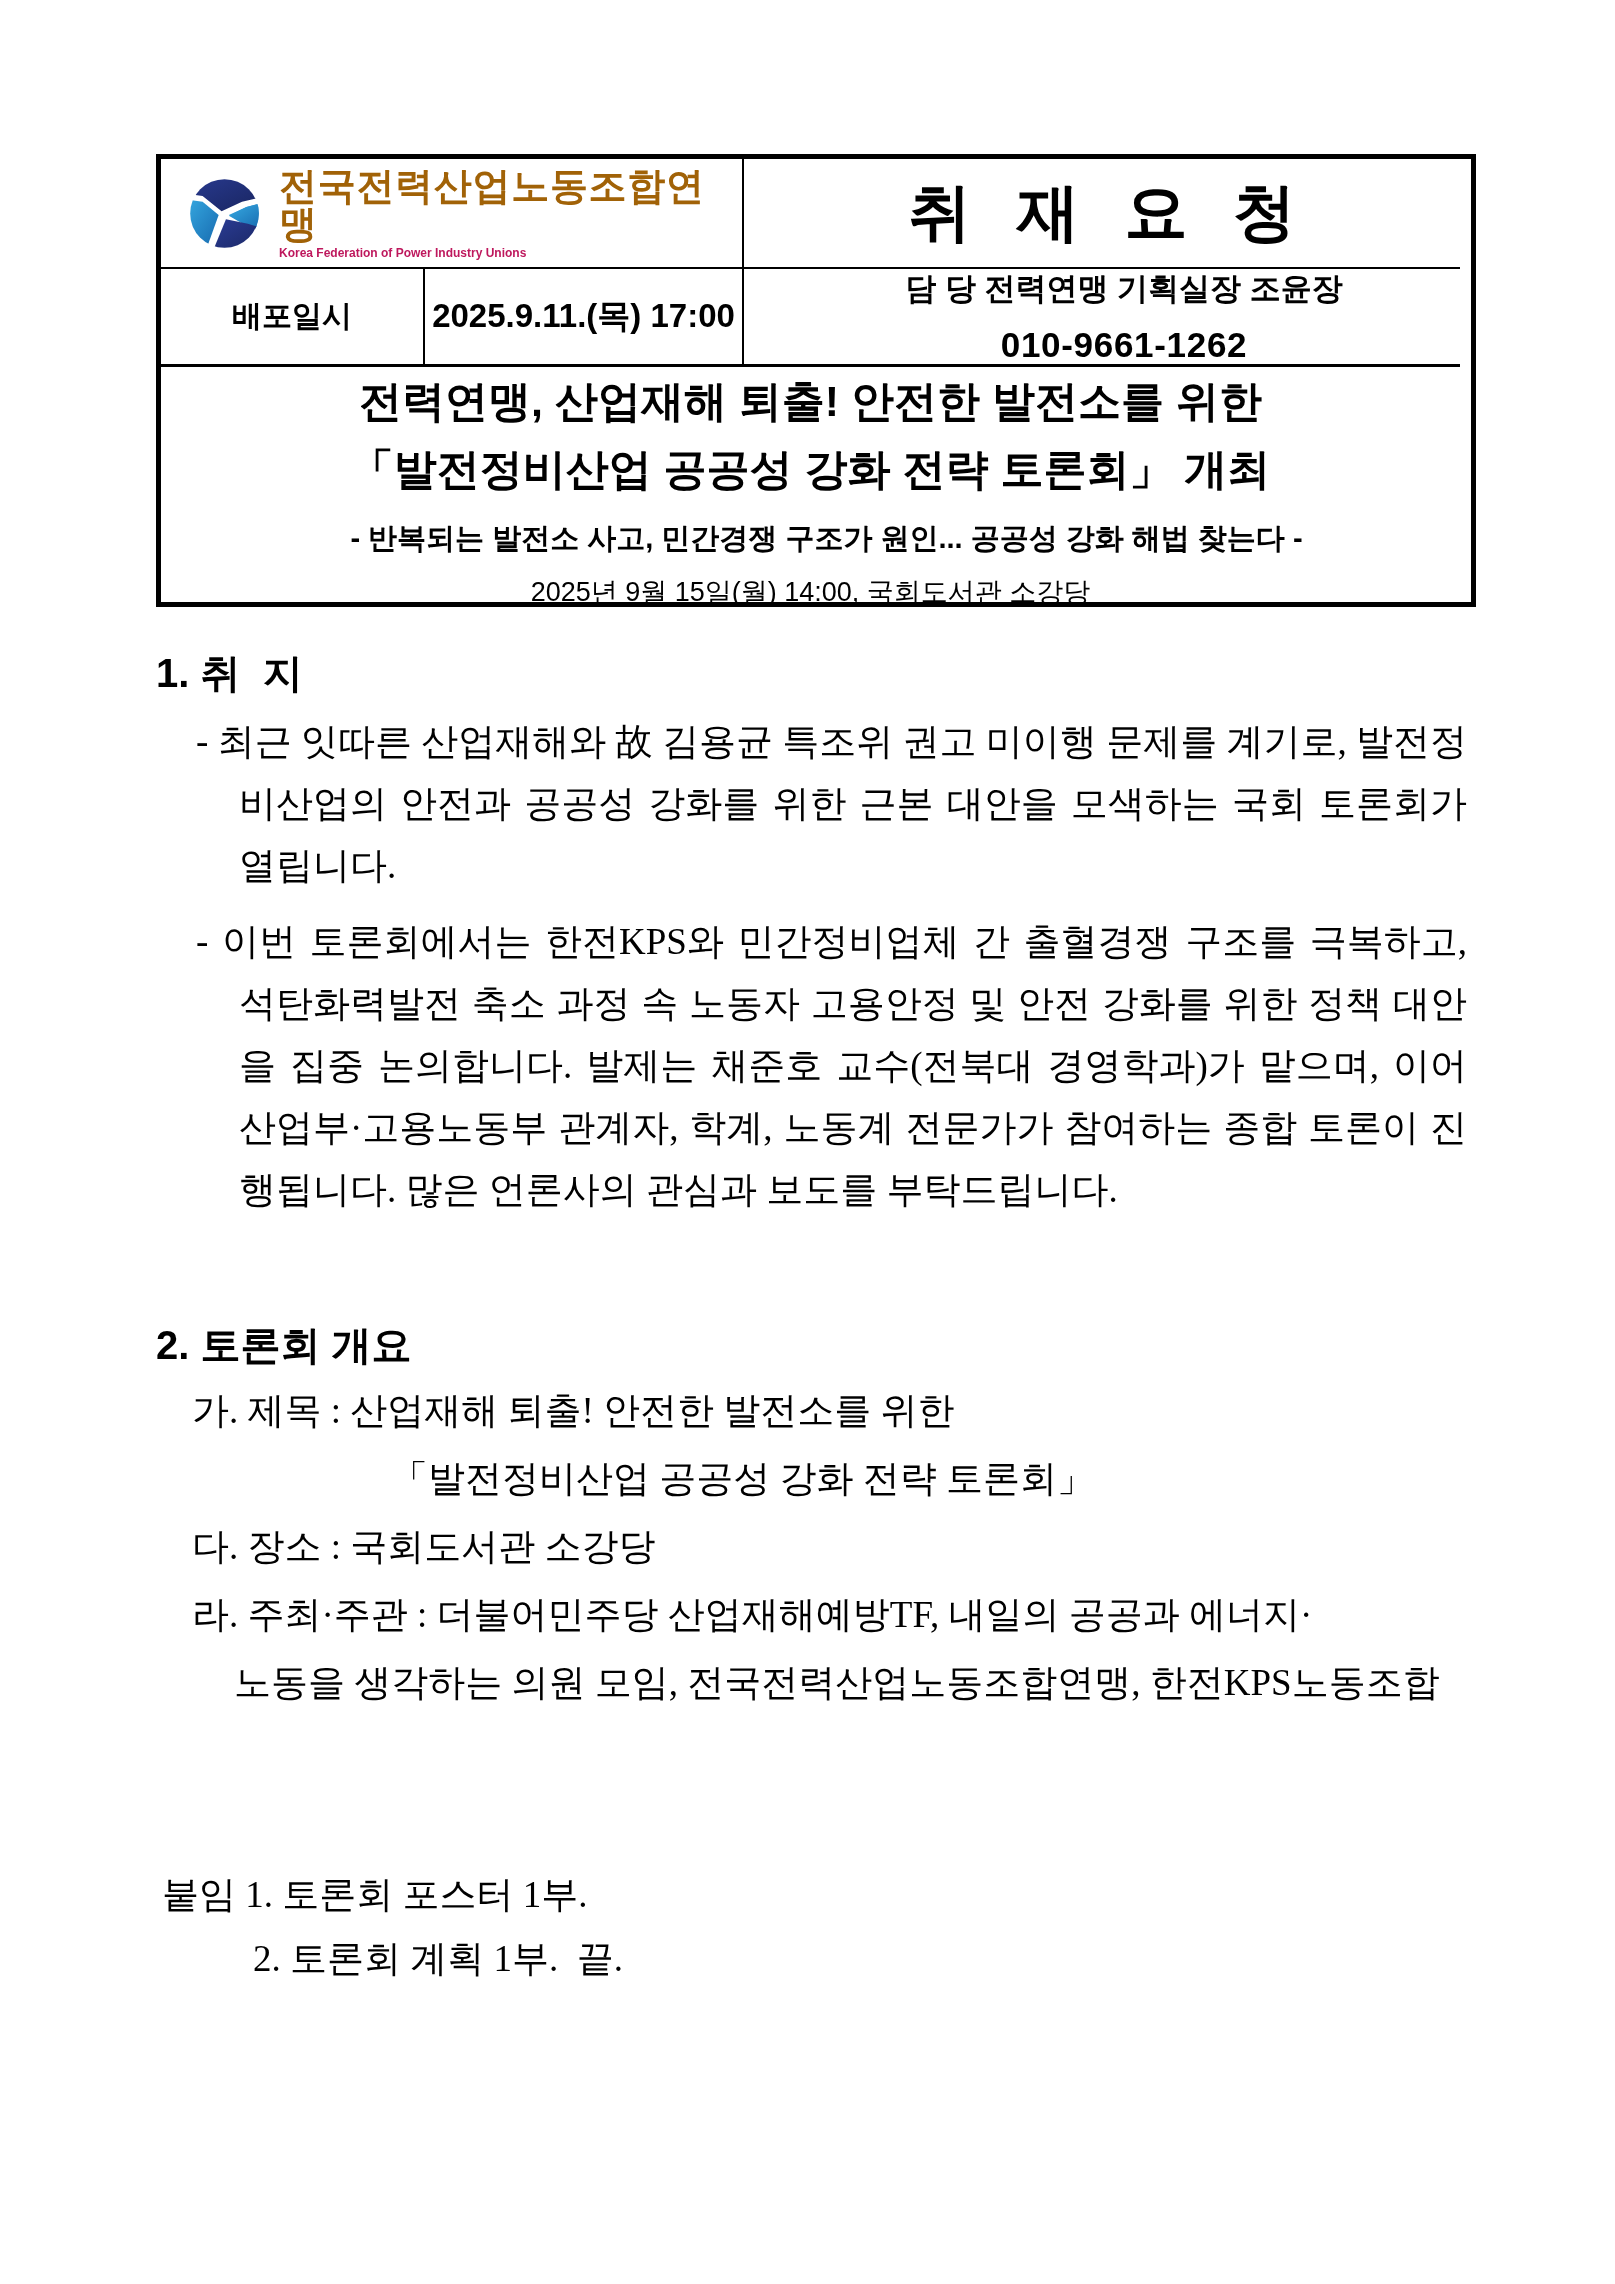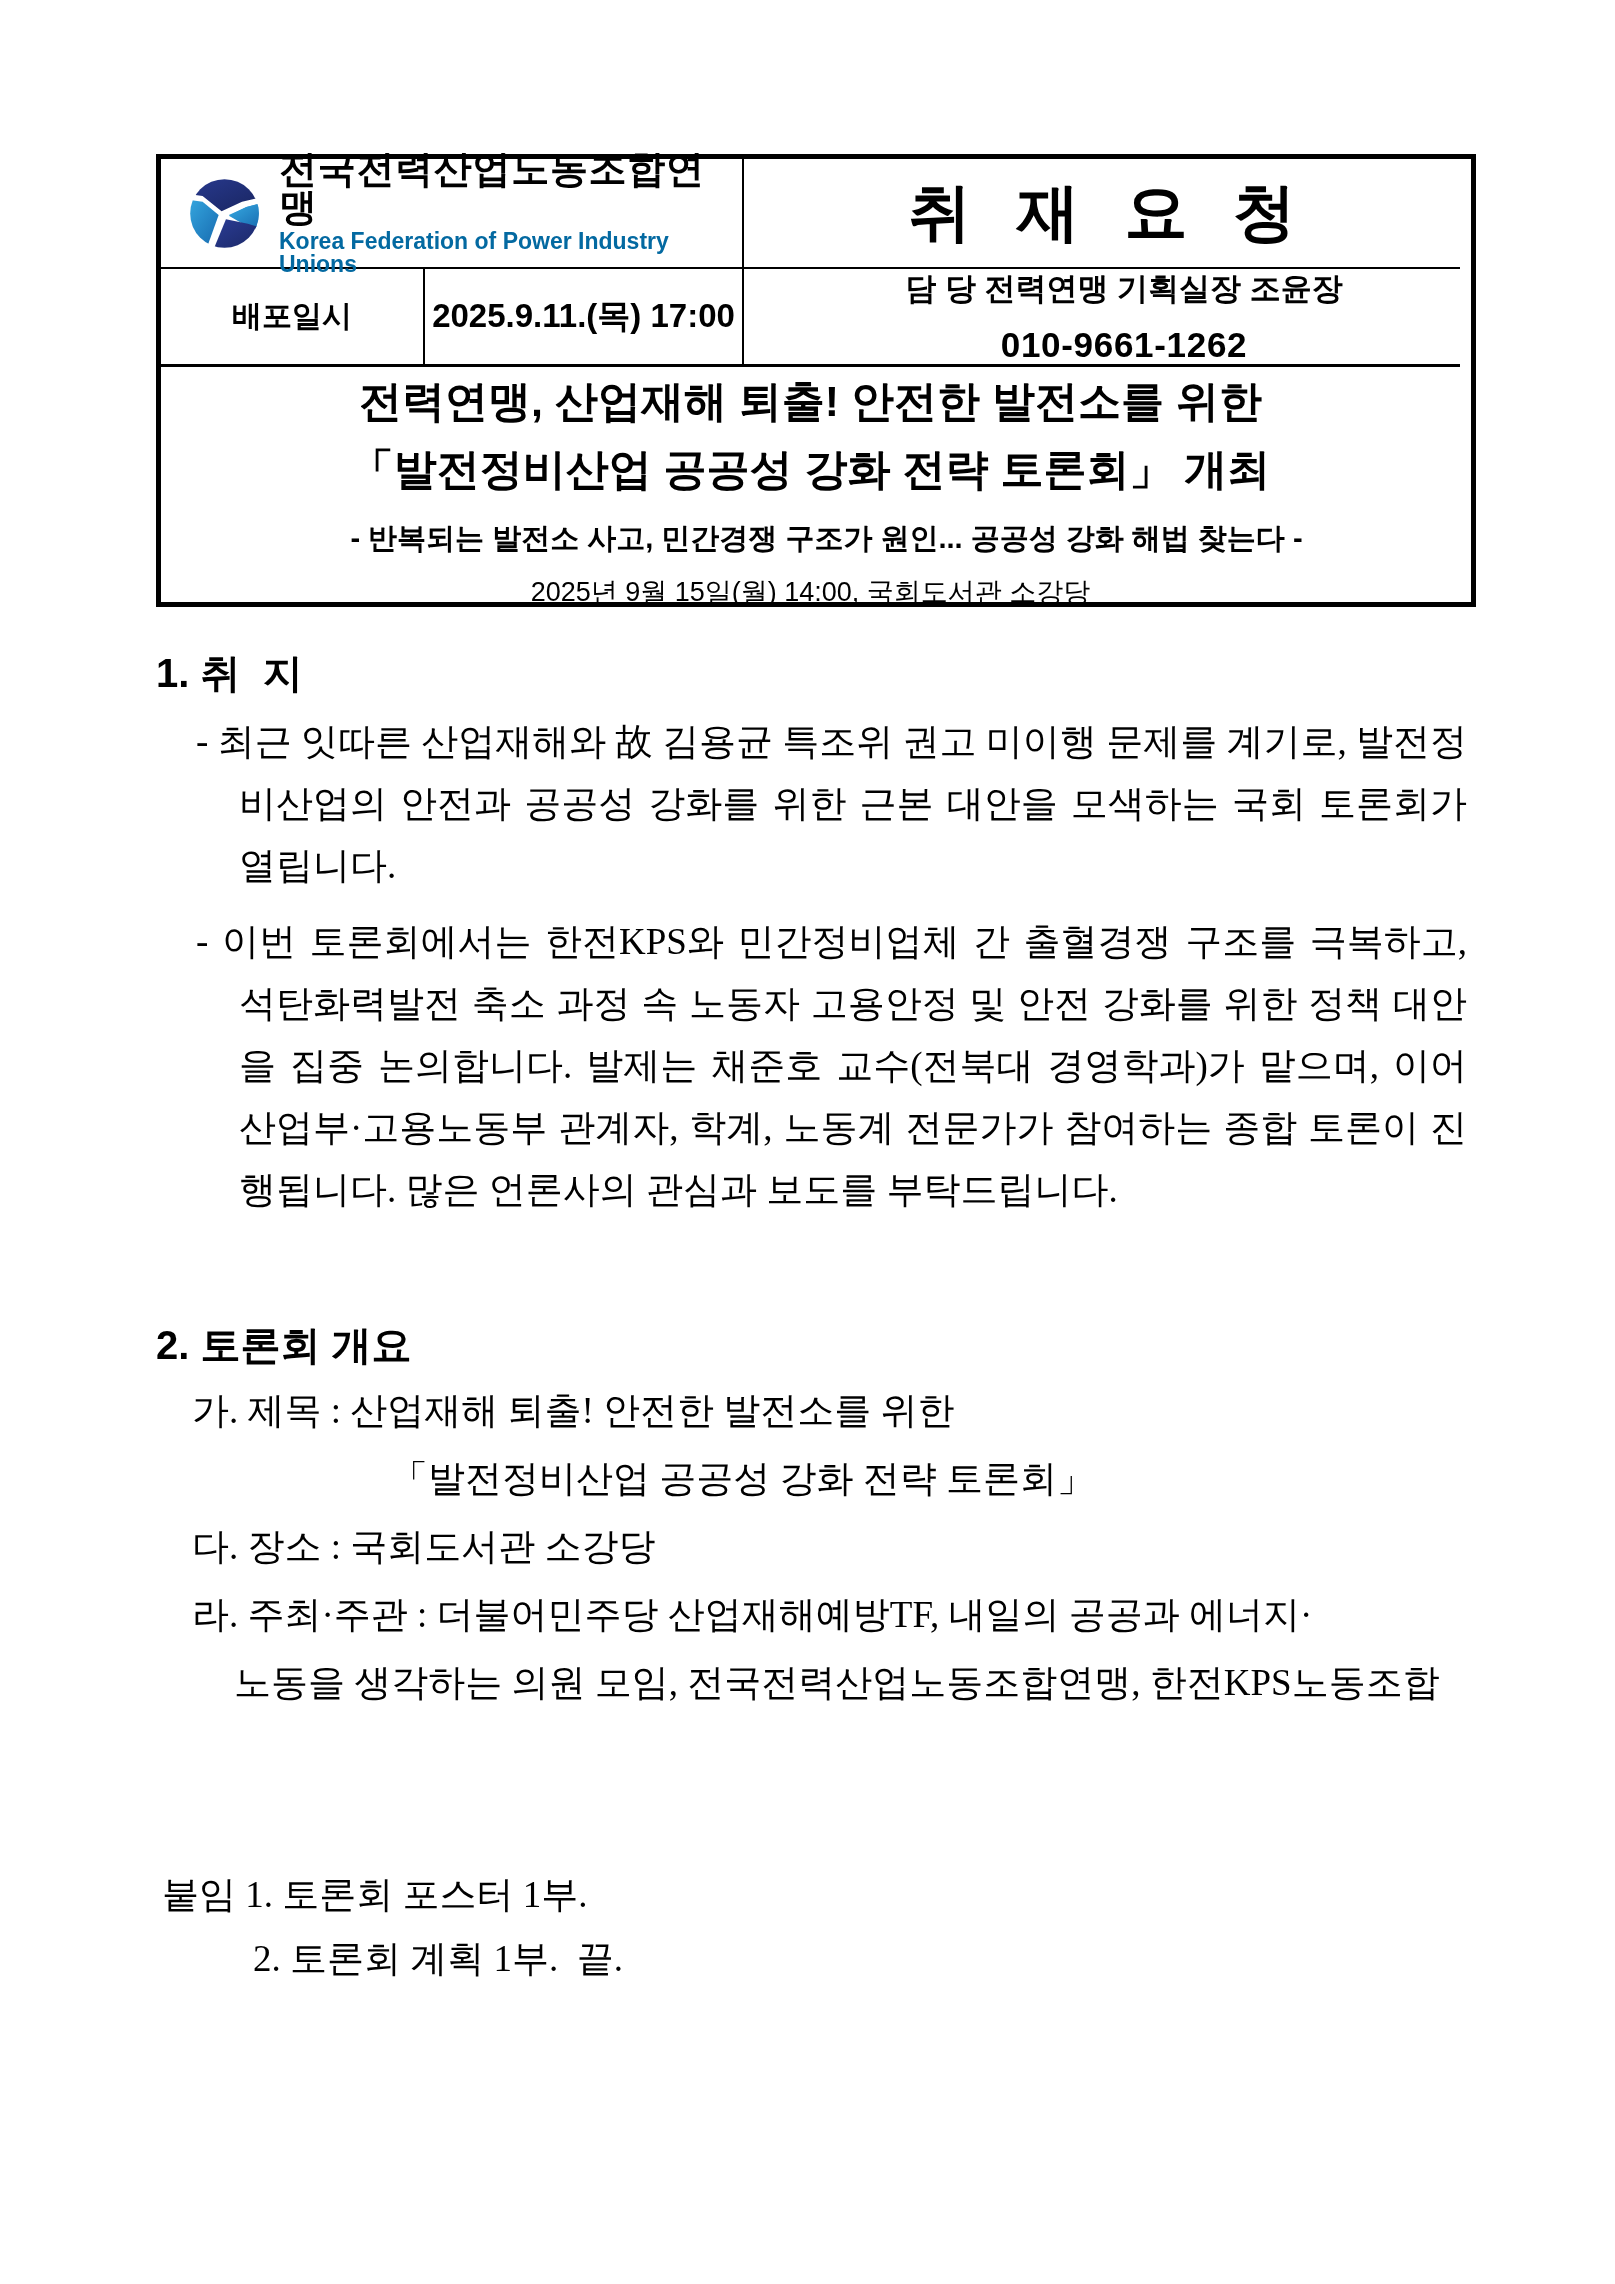--- a/index.html
+++ b/index.html
@@ -8,22 +8,22 @@
 
   
   .header-table{position:absolute;left:156px;top:154px;width:1310px;
     border:5.2px solid #000;box-sizing:content-box;
     display:grid;grid-template-columns:264px 319px 716px;grid-template-rows:110px 98px 235px;}
   .cell{box-sizing:border-box;}
   .logo-cell{grid-column:1/3;grid-row:1;border-right:2px solid #000;border-bottom:2.6px solid #000;
     display:flex;align-items:center;padding-left:27px;gap:18px;}
   .logo-icon{width:73px;height:73px;flex:0 0 auto;}
   .org-names{display:flex;flex-direction:column;gap:3.9px;}
-  .org-ko{font-size:38px;font-weight:bold;color:#000000;letter-spacing:0.7px;line-height:1;}
-  .org-en{font-size:23px;font-weight:bold;color:#0369a1;line-height:1;}
+  .org-ko{font-size:38px;font-weight:bold;color:#a16207;letter-spacing:0.7px;line-height:1;}
+  .org-en{font-size:12px;font-weight:bold;color:#be185d;line-height:1;}
   .doctype-cell{grid-column:3;grid-row:1;border-bottom:2.6px solid #000;
     display:flex;align-items:center;justify-content:center;}
   .doctype{font-size:63px;font-weight:bold;letter-spacing:0.22em;text-indent:0.22em;white-space:pre;}
   .release-label-cell{grid-column:1;grid-row:2;border-right:2px solid #000;border-bottom:3.3px solid #000;
     display:flex;align-items:center;justify-content:center;}
   .release-label{font-size:30px;font-weight:bold;}
   .release-value-cell{grid-column:2;grid-row:2;border-right:2px solid #000;border-bottom:3.3px solid #000;
     display:flex;align-items:center;justify-content:center;}
   .release-value{font-size:33px;font-weight:bold;white-space:pre;}
   .contact-cell{grid-column:3;grid-row:2;border-bottom:3.3px solid #000;

